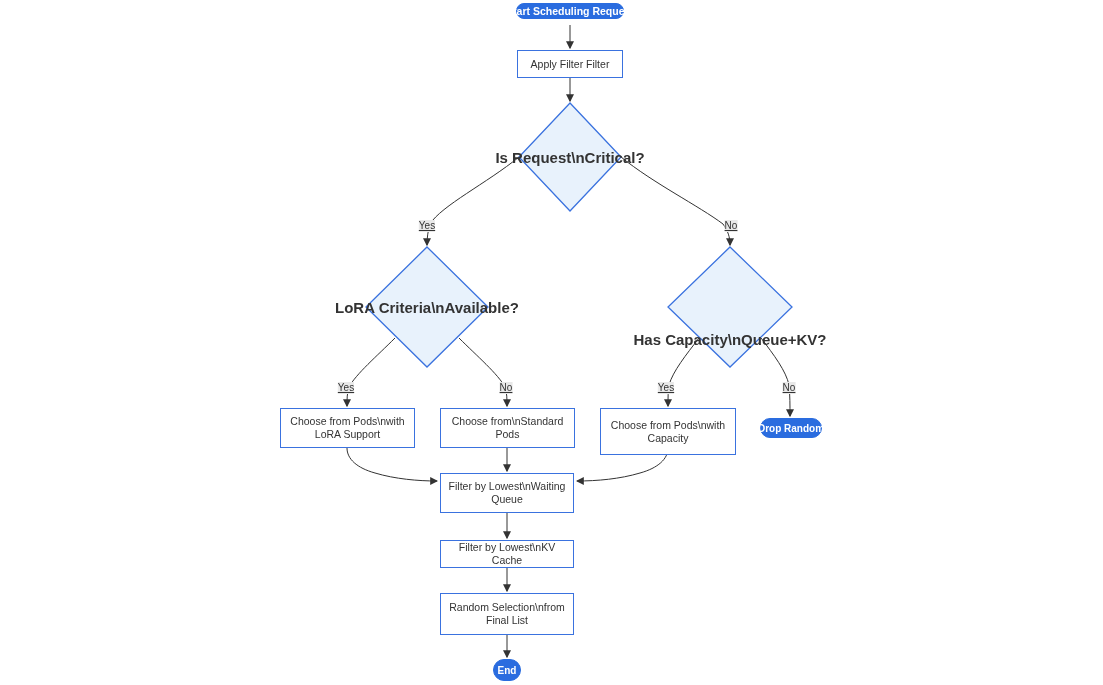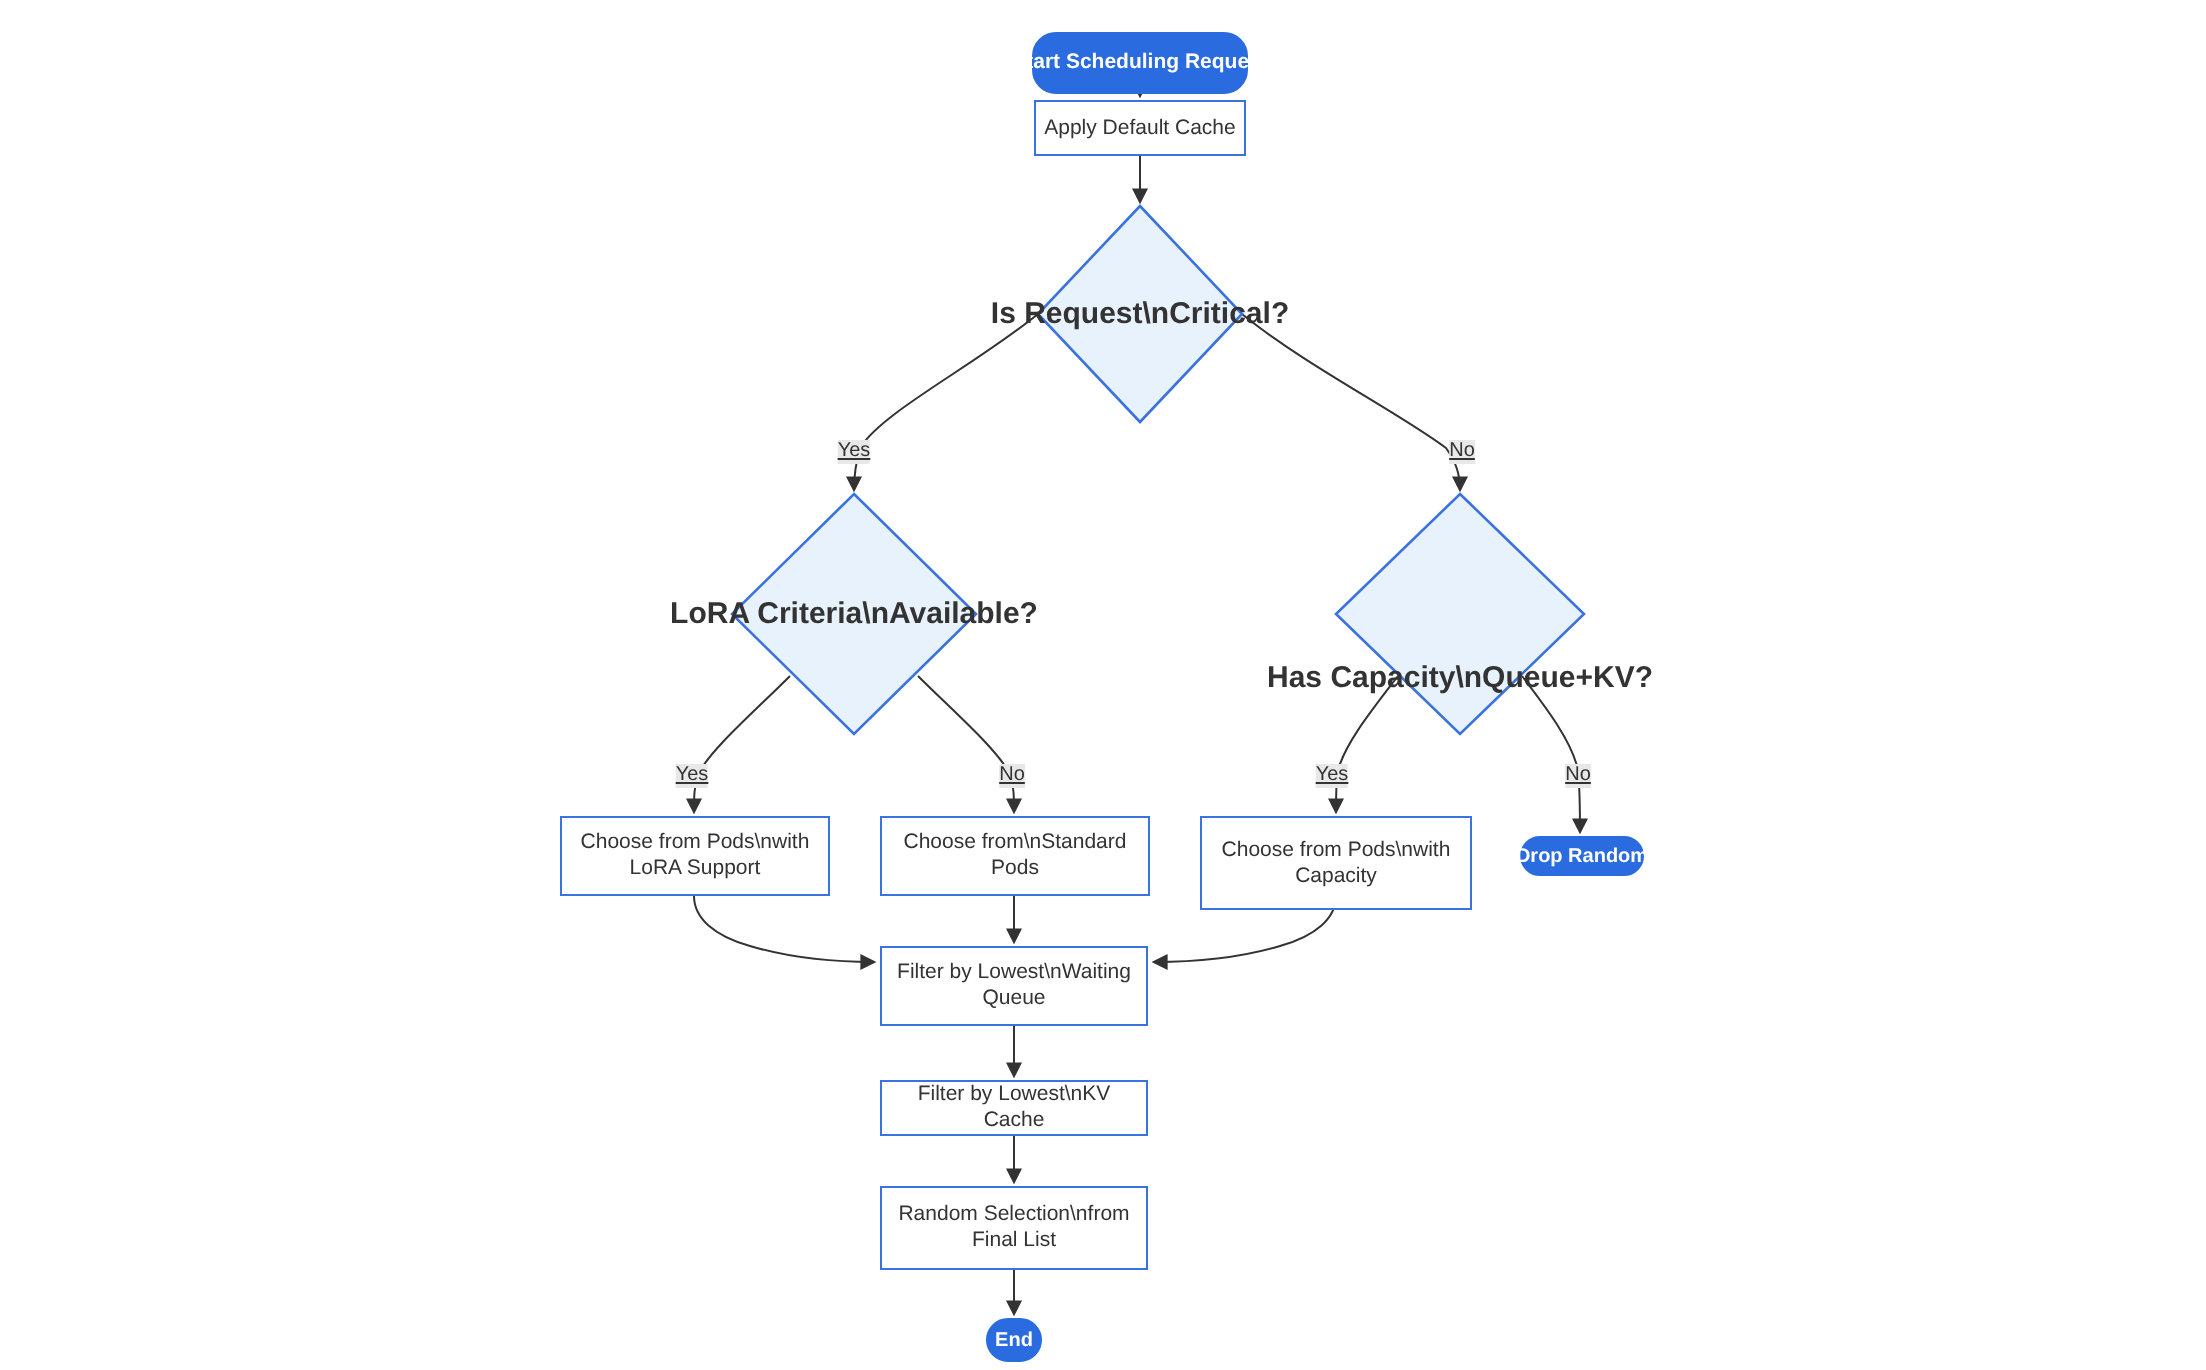--- a/index.html
+++ b/index.html
@@ -65,21 +65,21 @@
     transform: translate(-50%, -50%);
     background: var(--edge-label-bg);
     color: var(--text-color);
     font-size: 10px;
     line-height: 12px;
     padding: 0 0;
     text-decoration: underline;
   }
 
   
-  .n-start   { left: 516px; top: 16px;   width: 108px; height: 31px; }
+  .n-start   { left: 516px; top: 3px;   width: 108px; height: 16px; }
   .n-apply   { left: 517px; top: 50px;  width: 106px; height: 28px; }
   .n-choose-lora     { left: 280px; top: 408px; width: 135px; height: 40px; }
   .n-choose-standard { left: 440px; top: 408px; width: 135px; height: 40px; }
   .n-choose-capacity { left: 600px; top: 408px; width: 136px; height: 47px; }
   .n-drop    { left: 760px; top: 418px; width: 62px;  height: 20px; font-size: 10px; }
   .n-filter-waiting { left: 440px; top: 473px; width: 134px; height: 40px; }
   .n-filter-kv      { left: 440px; top: 540px; width: 134px; height: 28px; }
   .n-random         { left: 440px; top: 593px; width: 134px; height: 42px; align-items: center; }
   .n-end     { left: 493px; top: 659px; width: 28px; height: 22px; font-size: 10px; text-align: right; }
 
@@ -124,21 +124,21 @@
     <polygon class="diamond" points="570,103 621,157 570,211 519,157"></polygon>
     <polygon class="diamond" points="427,247 488,307 427,367 366,307"></polygon>
     <polygon class="diamond" points="730,247 792,307 730,367 668,307"></polygon>
   </svg>
 
   <div class="node pill n-start">
     <span>Start Scheduling Request</span>
   </div>
 
   <div class="node rect n-apply">
-    <span>Apply Default Cache</span>
+    <span>Apply Filter Filter</span>
   </div>
 
   <div class="diamond-label dl-critical">Is Request\nCritical?</div>
   <div class="diamond-label dl-lora">LoRA Criteria\nAvailable?</div>
   <div class="diamond-label dl-capacity">Has Capacity\nQueue+KV?</div>
 
   <div class="node rect n-choose-standard">
     <span>Choose from\nStandard Pods</span>
   </div>
 

